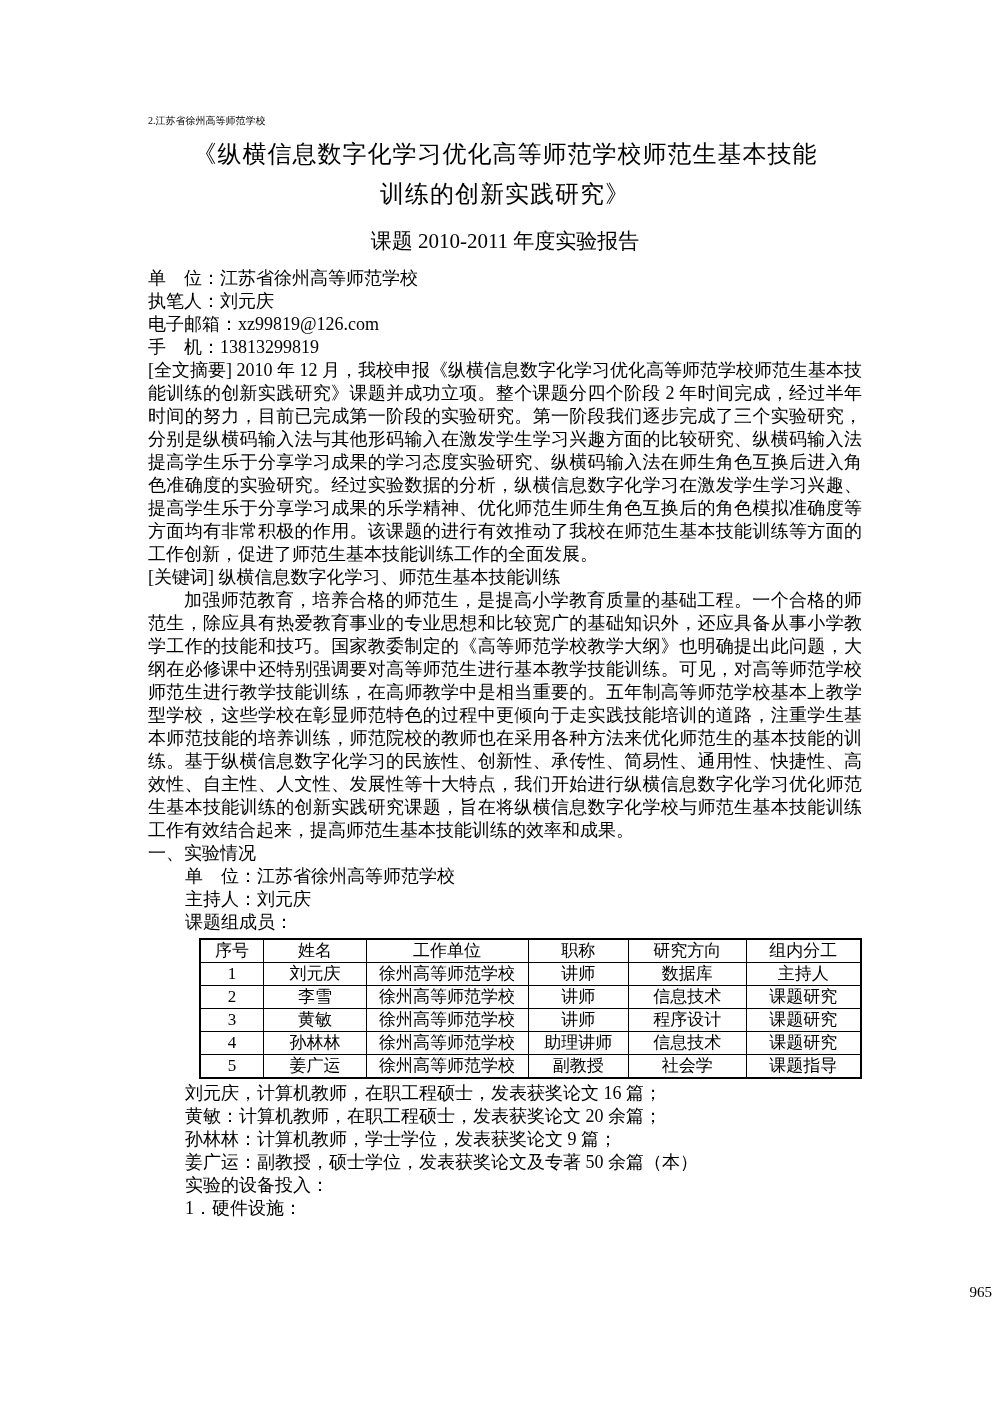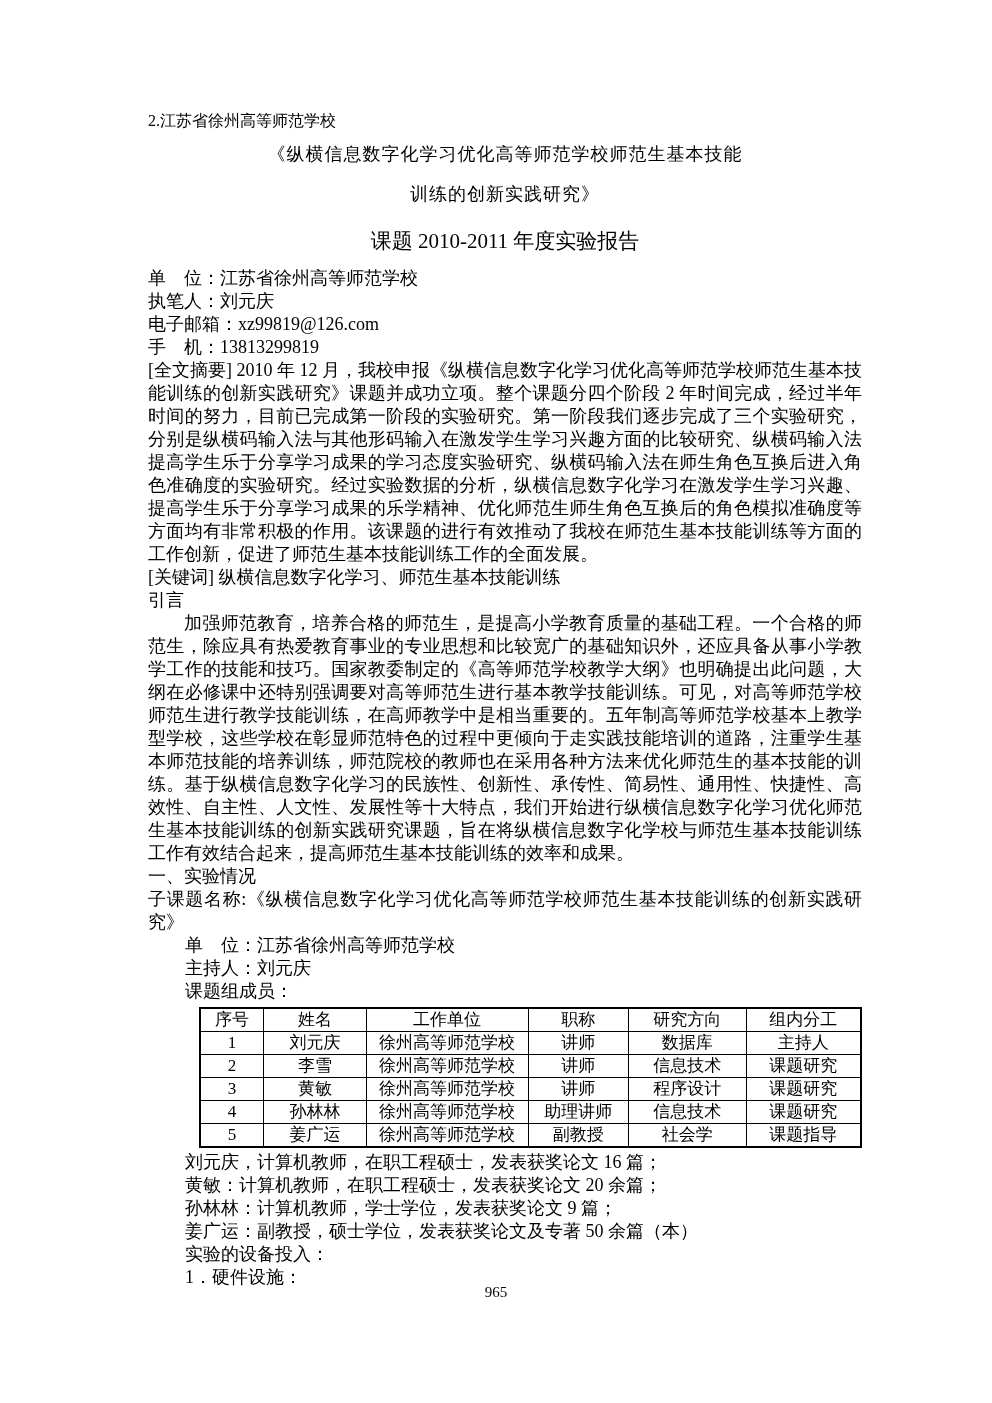--- a/index.html
+++ b/index.html
@@ -5,24 +5,24 @@
   * { margin:0; padding:0; box-sizing:border-box; }
   html, body { width:992px; height:1403px; }
   body {
     background:#ffffff;
     color:#000000;
     font-family:"Liberation Serif","DejaVu Serif",serif;
   }
   .page { position:relative; width:992px; height:1403px; background:#fff; overflow:hidden; }
   .content { position:absolute; left:148px; top:112px; width:714px; }
 
-  .affiliation-note { font-size:16px; line-height:18px; }
+  .affiliation-note { font-size:10px; line-height:18px; }
 
   .doc-title {
-    font-size:18px; font-weight:normal; text-align:center;
+    font-size:24px; font-weight:normal; text-align:center;
     line-height:40px; margin-top:4px; letter-spacing:1px;
   }
   .doc-subtitle {
     font-size:21px; font-weight:normal; text-align:center;
     line-height:27px; margin-top:14px; margin-bottom:12px;
   }
 
   .line { font-size:18px; line-height:23px; }
   .justify { text-align:justify; word-break:break-all; }
   .indent2 { text-indent:2em; }
@@ -33,21 +33,21 @@
     margin:4px 0 3px 51px; border:2px solid #000;
   }
   .members-table th, .members-table td {
     border:1px solid #000; text-align:center; vertical-align:middle;
     font-weight:normal; font-size:17px; line-height:22px; height:23px; padding:0;
     overflow:hidden; white-space:nowrap;
   }
 
   .page-number {
     position:absolute; left:0; top:1283px; width:992px;
-    text-align:center; font-size:15px; line-height:18px;
+    text-align:right; font-size:15px; line-height:18px;
   }
 </style>
 </head>
 <body>
 
 <div class="page">
   <div class="content">
 
     <div class="affiliation-note">2.江苏省徐州高等师范学校</div>
 
@@ -62,27 +62,25 @@
       <p class="line">单　位：江苏省徐州高等师范学校</p>
       <p class="line">执笔人：刘元庆</p>
       <p class="line">电子邮箱：xz99819@126.com</p>
       <p class="line">手　机：13813299819</p>
     </div>
 
     <p class="line justify">[全文摘要] 2010 年 12 月，我校申报《纵横信息数字化学习优化高等师范学校师范生基本技能训练的创新实践研究》课题并成功立项。整个课题分四个阶段 2 年时间完成，经过半年时间的努力，目前已完成第一阶段的实验研究。第一阶段我们逐步完成了三个实验研究，分别是纵横码输入法与其他形码输入在激发学生学习兴趣方面的比较研究、纵横码输入法提高学生乐于分享学习成果的学习态度实验研究、纵横码输入法在师生角色互换后进入角色准确度的实验研究。经过实验数据的分析，纵横信息数字化学习在激发学生学习兴趣、提高学生乐于分享学习成果的乐学精神、优化师范生师生角色互换后的角色模拟准确度等方面均有非常积极的作用。该课题的进行有效推动了我校在师范生基本技能训练等方面的工作创新，促进了师范生基本技能训练工作的全面发展。</p>
 
     <p class="line">[关键词] 纵横信息数字化学习、师范生基本技能训练</p>
 
-    <p class="line">引言</p>
 
     <p class="line justify indent2">加强师范教育，培养合格的师范生，是提高小学教育质量的基础工程。一个合格的师范生，除应具有热爱教育事业的专业思想和比较宽广的基础知识外，还应具备从事小学教学工作的技能和技巧。国家教委制定的《高等师范学校教学大纲》也明确提出此问题，大纲在必修课中还特别强调要对高等师范生进行基本教学技能训练。可见，对高等师范学校师范生进行教学技能训练，在高师教学中是相当重要的。五年制高等师范学校基本上教学型学校，这些学校在彰显师范特色的过程中更倾向于走实践技能培训的道路，注重学生基本师范技能的培养训练，师范院校的教师也在采用各种方法来优化师范生的基本技能的训练。基于纵横信息数字化学习的民族性、创新性、承传性、简易性、通用性、快捷性、高效性、自主性、人文性、发展性等十大特点，我们开始进行纵横信息数字化学习优化师范生基本技能训练的创新实践研究课题，旨在将纵横信息数字化学校与师范生基本技能训练工作有效结合起来，提高师范生基本技能训练的效率和成果。</p>
 
     <p class="line">一、实验情况</p>
 
-    <p class="line justify">子课题名称:《纵横信息数字化学习优化高等师范学校师范生基本技能训练的创新实践研究》</p>
 
     <div class="block-indent">
       <p class="line">单　位：江苏省徐州高等师范学校</p>
       <p class="line">主持人：刘元庆</p>
       <p class="line">课题组成员：</p>
     </div>
 
     <table class="members-table">
       <colgroup>
         <col style="width:65px">

